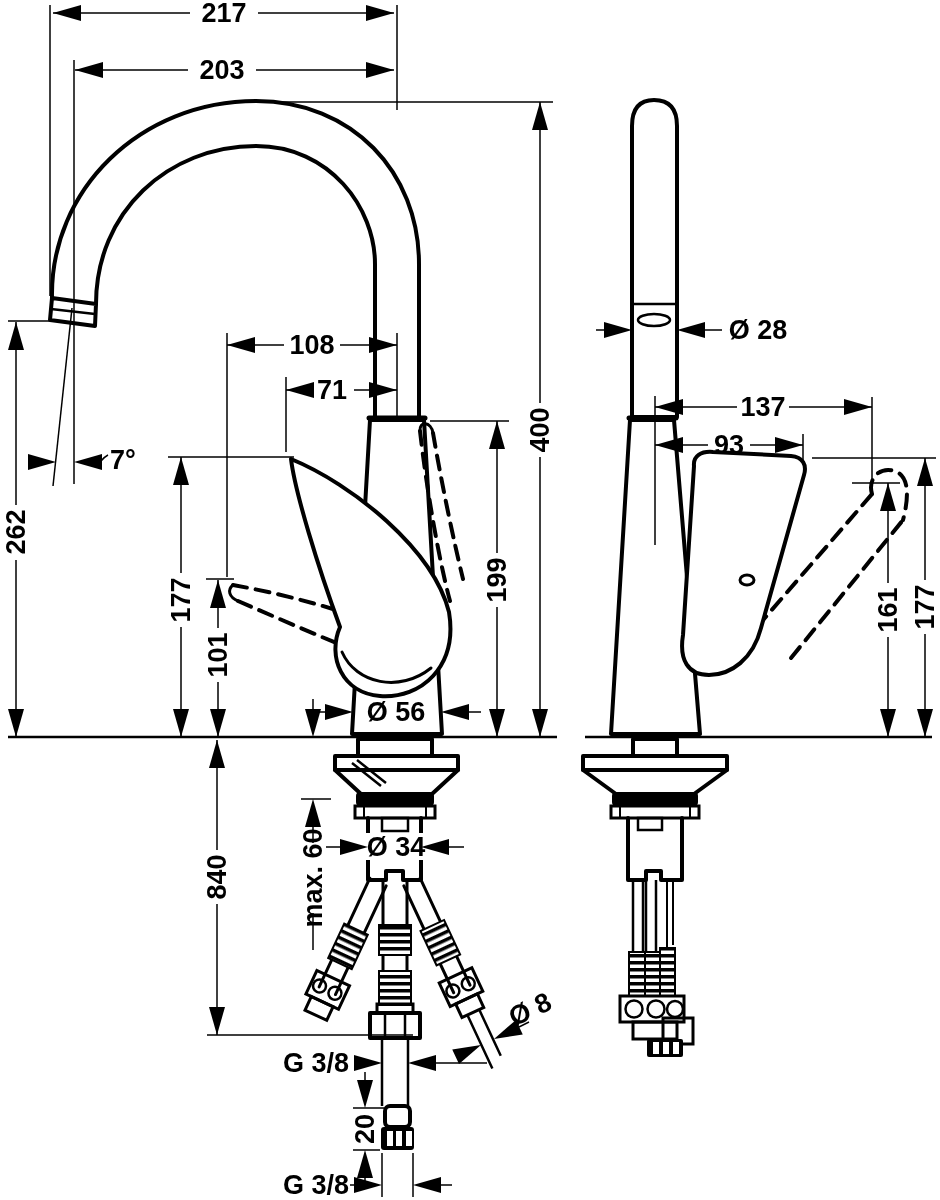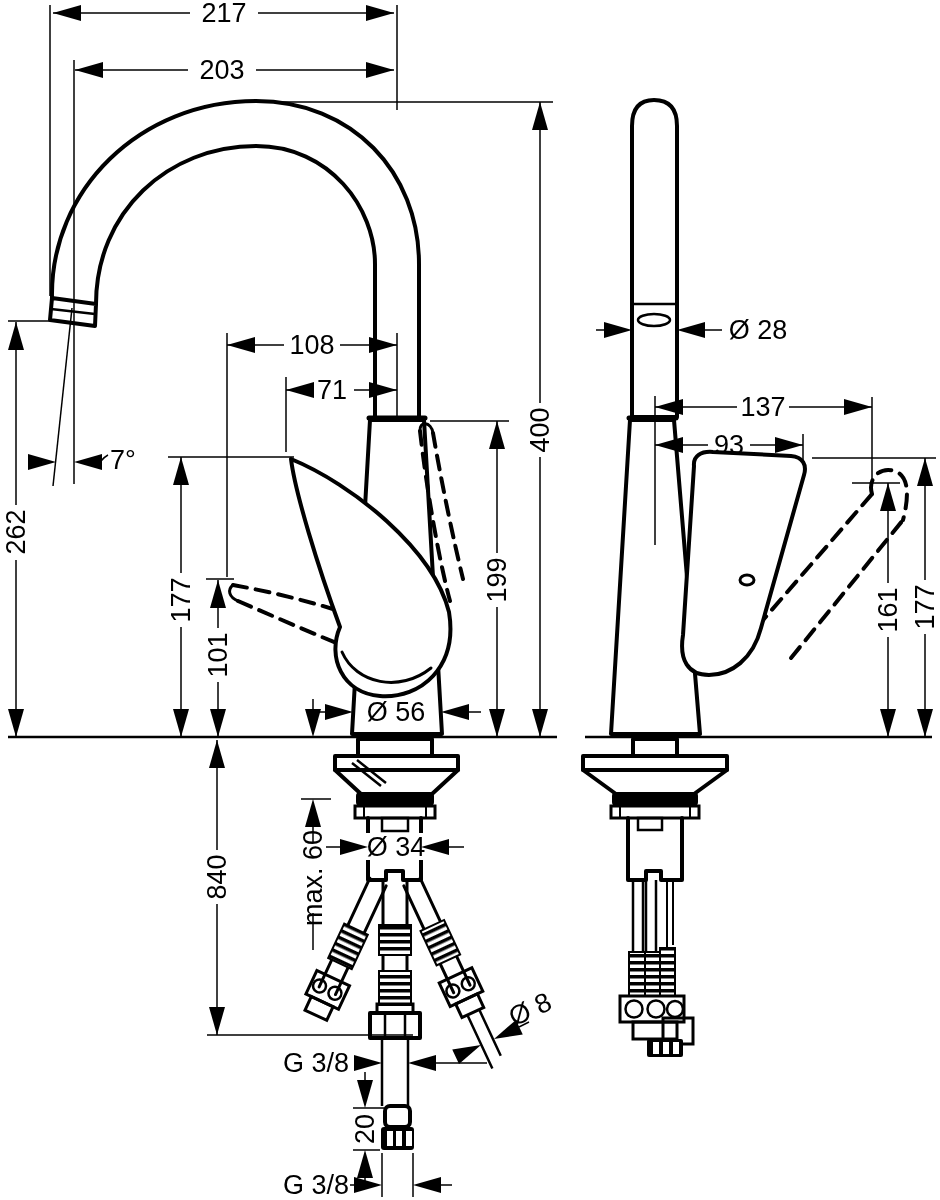--- a/index.html
+++ b/index.html
@@ -1,16 +1,16 @@
 <!DOCTYPE html>
 <html><head>
 <meta charset="utf-8">
 <style>
   html,body{margin:0;padding:0;background:#ffffff;}
-  .page{width:940px;height:1200px;background:#fff;position:relative;overflow:hidden;}
+  .page{width:940px;height:1200px;background:#fff;position:relative;overflow:hidden;font-weight:bold;}
   svg{display:block;}
   
   .o  {stroke:#000;fill:none;stroke-width:4;stroke-linecap:round;stroke-linejoin:round;}
   .of {stroke:#000;fill:#fff;stroke-width:4;stroke-linejoin:round;}
   .o5 {stroke-width:5;}
   .o3 {stroke:#000;fill:none;stroke-width:3;stroke-linecap:round;}
   .m  {stroke:#000;fill:none;stroke-width:2.5;}
   .m2 {stroke:#000;fill:none;stroke-width:2;}
   .t  {stroke:#000;fill:none;stroke-width:1.5;}
   .deck{stroke:#000;fill:none;stroke-width:2.5;}

